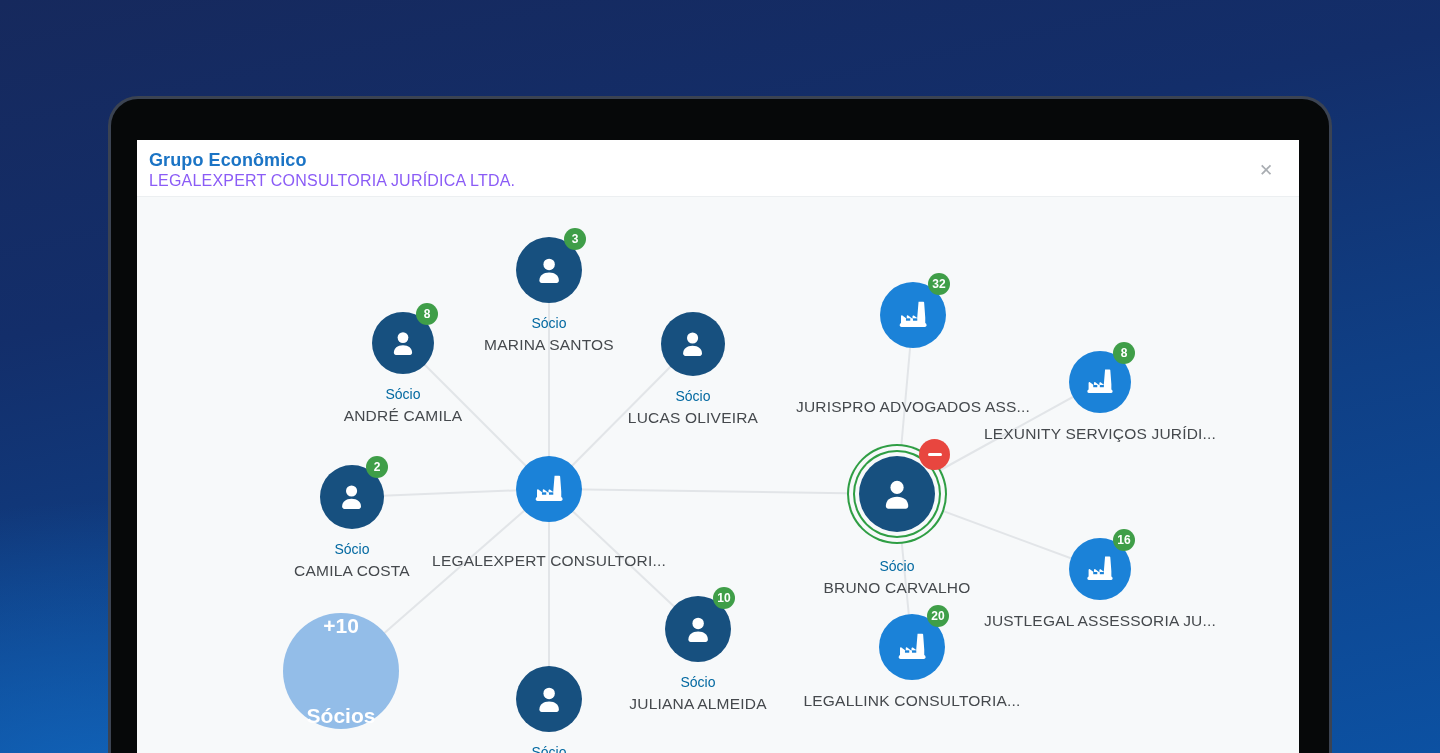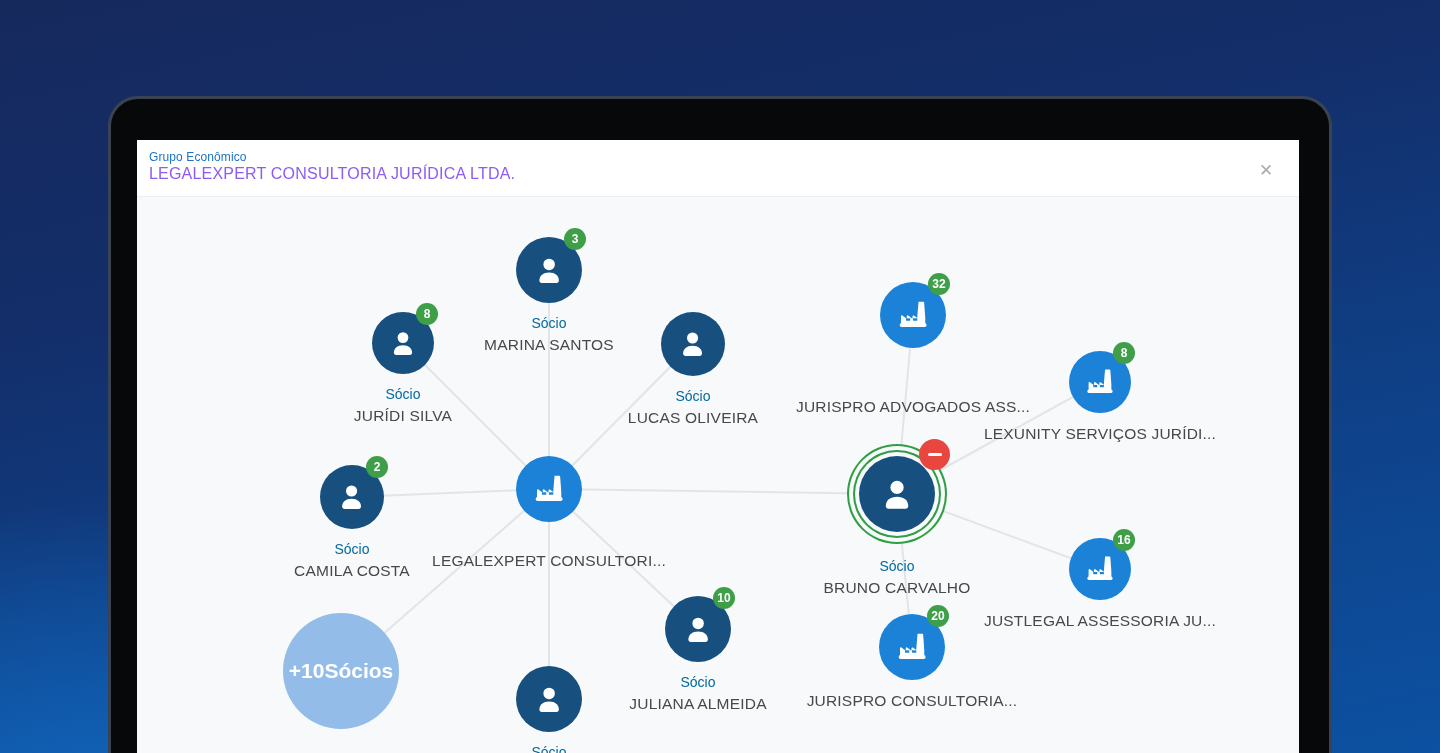--- a/index.html
+++ b/index.html
@@ -16,21 +16,21 @@
     border-radius:30px 30px 0 0;box-sizing:border-box;
   }
   .screen{
     position:absolute;left:26px;top:41px;right:30px;bottom:0;
     background:#ffffff;overflow:hidden;
   }
   .panel-header{
     position:relative;height:57px;background:#ffffff;
     border-bottom:1px solid #eceff1;box-sizing:border-box;padding:10px 0 0 12px;
   }
-  .panel-title{color:#1b74c5;font-size:12px;font-weight:normal;letter-spacing:.1px;}
+  .panel-title{color:#1b74c5;font-size:18px;font-weight:bold;letter-spacing:.1px;}
   .panel-subtitle{color:#8b5cf6;font-size:16px;margin-top:1px;letter-spacing:.2px;}
   .close-btn{
     position:absolute;top:20px;right:22px;width:22px;height:22px;line-height:22px;
     text-align:center;color:#a9adb2;font-size:17px;cursor:pointer;user-select:none;
   }
   .graph-area{
     position:absolute;left:0;right:0;top:57px;bottom:0;background:#f7f9fa;overflow:hidden;
   }
   .edges{position:absolute;left:0;top:0;}
   .node{position:absolute;border-radius:50%;}
@@ -49,22 +49,22 @@
   }
   .minus-badge{
     position:absolute;top:-17px;right:-15px;width:31px;height:31px;border-radius:50%;
     background:#e8463f;display:flex;align-items:center;justify-content:center;
   }
   .minus-badge .bar{width:14px;height:3.2px;border-radius:2px;background:#fff;}
   .node-label{position:absolute;width:260px;text-align:center;}
   .node-label .l-role{color:#0369a1;font-size:14px;line-height:21px;}
   .node-label .l-name{color:#45494d;font-size:15.5px;line-height:22px;letter-spacing:.2px;}
   .cluster-text{
-    position:absolute;inset:0;display:flex;align-items:center;
-    justify-content:center;color:#fff;font-weight:bold;font-size:21px;line-height:26px;
+    position:absolute;inset:0;display:flex;flex-direction:column;align-items:center;
+    justify-content:space-between;color:#fff;font-weight:bold;font-size:21px;line-height:26px;
   }
 </style>
 </head>
 <body>
 
 <div class="laptop">
   <div class="screen">
 
     <div class="panel-header">
       <div class="panel-title">Grupo Econômico</div>
@@ -118,21 +118,21 @@
             <div class="circle" style="background: rgb(23, 80, 127);">
               <svg viewBox="0 0 24 24">
                 <circle cx="12" cy="8.4" r="3.6" fill="#fff"></circle>
                 <path d="M12 13.5c-3.7 0-6.1 2-6.1 5 0 .8.6 1.5 1.4 1.5h9.4c.8 0 1.4-.7 1.4-1.5 0-3-2.4-5-6.1-5z" fill="#fff"></path>
               </svg>
             </div>
             <div class="badge">8</div>
           </div>
           <div class="node-label" style="left: 136px; top: 187px;">
             <div class="l-role">Sócio</div>
-            <div class="l-name">JURÍDI SILVA</div>
+            <div class="l-name">ANDRÉ CAMILA</div>
           </div>
           <div class="node" style="left: 524px; top: 115px; width: 64px; height: 64px;">
             <div class="circle" style="background: rgb(23, 80, 127);">
               <svg viewBox="0 0 24 24">
                 <circle cx="12" cy="8.4" r="3.6" fill="#fff"></circle>
                 <path d="M12 13.5c-3.7 0-6.1 2-6.1 5 0 .8.6 1.5 1.4 1.5h9.4c.8 0 1.4-.7 1.4-1.5 0-3-2.4-5-6.1-5z" fill="#fff"></path>
               </svg>
             </div>
           </div>
           <div class="node-label" style="left: 426px; top: 189px;">
@@ -245,19 +245,19 @@
               <svg viewBox="0 0 24 24">
                 <path fill="#fff" d="M15.9 3.6h2.5c.3 0 .5.2.5.5l.7 9.4v4h-15.2v-4.9c0-.45.5-.7.85-.44l2.75 2.04v-1.6c0-.45.5-.7.85-.44l2.75 2.04v-1.5c0-.45.5-.7.85-.44l2.1 1.56.85-10.2z"></path>
                 <rect x="3.6" y="17" width="16.8" height="2.4" rx="1.1" fill="#fff"></rect>
                 <rect x="7.5" y="14" width="2.7" height="1.5" fill="#1b82d8"></rect>
                 <rect x="11.9" y="14" width="2.7" height="1.5" fill="#1b82d8"></rect>
               </svg>
             </div>
             <div class="badge">20</div>
           </div>
           <div class="node-label" style="left: 645px; top: 493px;">
-            <div class="l-name">JURISPRO CONSULTORIA...</div>
+            <div class="l-name">LEGALLINK CONSULTORIA...</div>
           </div>
         </div>
     </div>
 
   </div>
 </div>
 
 </body></html>

